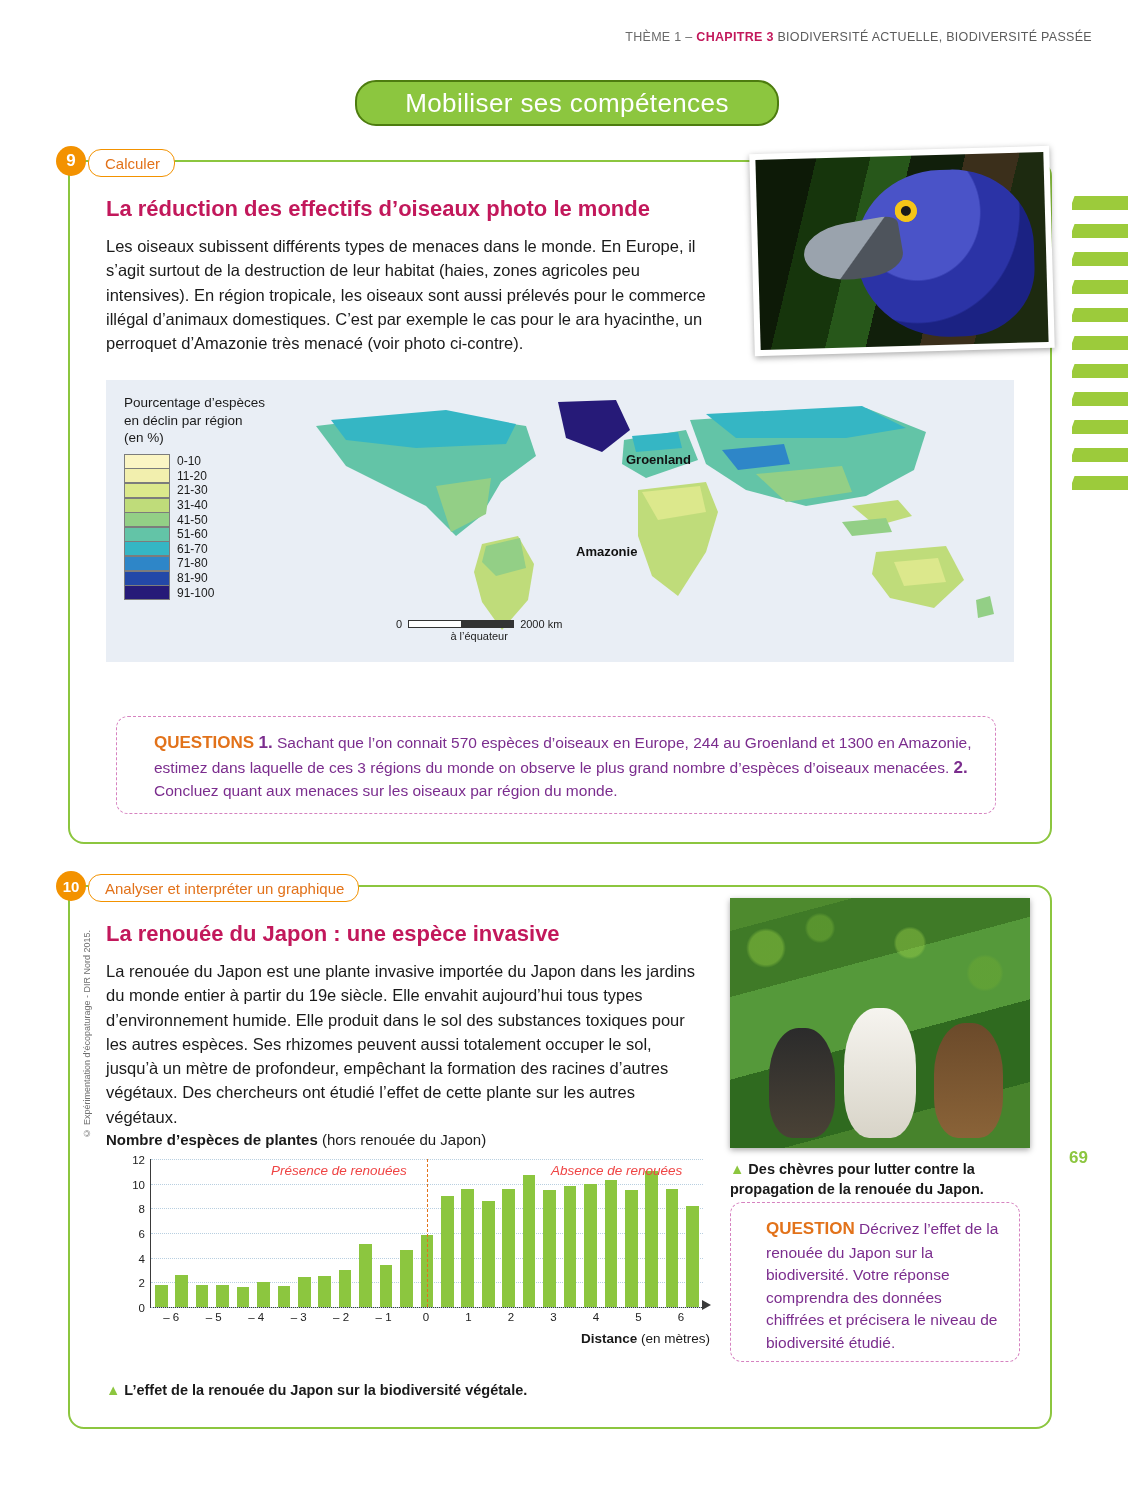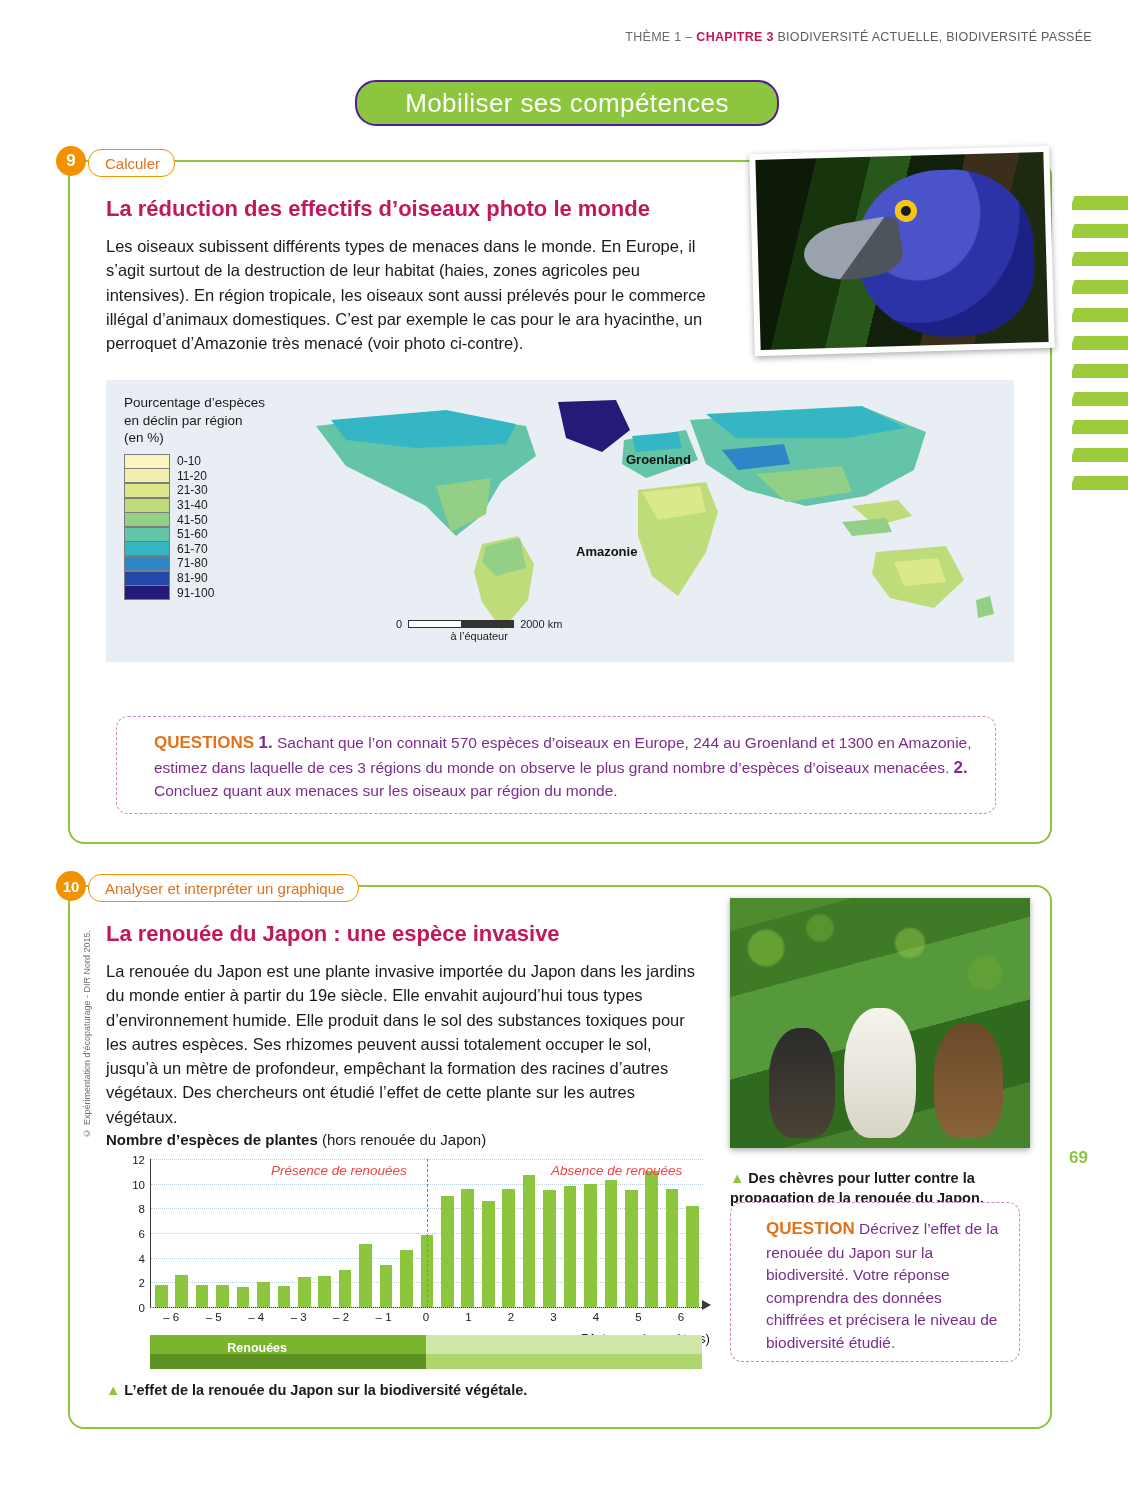--- a/index.html
+++ b/index.html
@@ -38,21 +38,21 @@
   }
   .header-line .chap-rest { color: #5c5c5c; }
 
   
   .banner {
     position: absolute;
     top: 80px;
     left: 355px;
     width: 420px;
     height: 42px;
-    border: 2px solid #4c1d95;
+    border: 2px solid #4d7c0f;
     border-radius: 21px;
     background: #8cc63f;
     display: flex;
     align-items: center;
     justify-content: center;
   }
   .banner-text {
     color: #ffffff;
     font-size: 26px;
     font-weight: 300;
@@ -279,21 +279,21 @@
     position: absolute;
     font-size: 14.5px;
     font-weight: bold;
     color: #1a1a1a;
   }
   .fig-caption .tri { color: #8cc63f; margin-right: 4px; }
   #cap-map { left: 36px; top: 512px; }
   #cap-graph { left: 36px; top: 495px; }
   #cap-goats {
     left: 730px; top: 1160px; width: 290px;
-    font-size: 14.5px; font-weight: bold; line-height: 1.35; margin-top: 9px;
+    font-size: 14.5px; font-weight: bold; line-height: 1.35;
   }
 
   
   .q-box {
     position: absolute;
     border: 1.4px dashed #d682c0;
     border-radius: 12px;
     background: #fff;
     box-sizing: border-box;
   }
@@ -725,25 +725,20 @@
           <span>4</span>
           <span>5</span>
           <span>6</span>
         </div>
 
       <div class="axis-name">
         <b>Distance</b>
         <span>(en mètres)</span>
       </div>
 
-      <div class="soil-strip">
-        <div class="soil-left"></div>
-        <div class="soil-right"></div>
-        <div class="soil-label">Renouées</div>
-      </div>
     </div>
 
     <div class="fig-caption" id="cap-graph">
       <span class="tri">▲</span><span>L’effet de la renouée du Japon sur la biodiversité végétale.</span>
     </div>
   </div>
 
   <div class="photo-frame" id="photo-goats" style="padding:0;">
     <div class="goats-img">
       <div class="leafy"></div>

